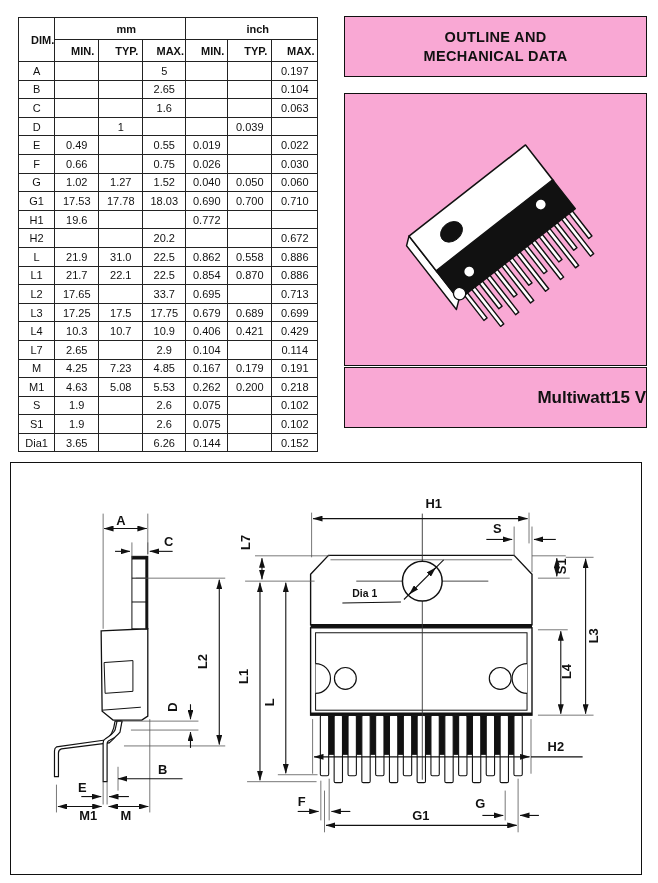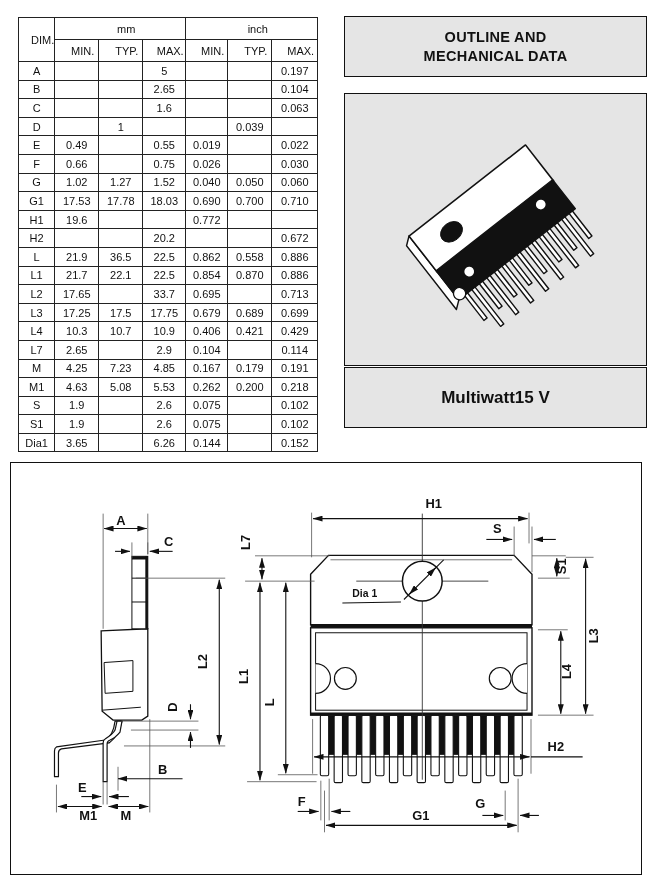--- a/index.html
+++ b/index.html
@@ -3,29 +3,29 @@
 <meta charset="utf-8">
 <style>
   html,body{margin:0;padding:0;background:#fff;}
   .page{position:relative;width:658px;height:883px;background:#fff;
         font-family:"Liberation Sans",sans-serif;color:#111;overflow:hidden;}
   
   .dim-table{position:absolute;left:18px;top:17px;border-collapse:collapse;
              font-size:11px;color:#111;table-layout:fixed;}
   .dim-table th,.dim-table td{border:1px solid #222;text-align:center;padding:0;
              overflow:hidden;white-space:nowrap;}
-  .dim-table th{font-weight:normal;height:21px;padding-left:12px;}
+  .dim-table th{font-weight:bold;height:21px;padding-left:12px;}
   .dim-table td{height:17.6px;font-weight:normal;}
   
-  .box{position:absolute;left:344px;width:301px;border:1.5px solid #111;background:#e5e5e5;}
+  .box{position:absolute;left:344px;width:301px;border:1.5px solid #111;background:#f9a8d4;}
   .title-box{top:16px;height:59px;display:flex;flex-direction:column;
              justify-content:center;align-items:center;font-weight:bold;
              font-size:14.5px;line-height:19px;letter-spacing:.3px;}
   .image-box{top:93px;height:271px;}
-  .name-box{top:367px;height:59px;display:flex;justify-content:center;
+  .name-box{top:367px;height:59px;display:flex;justify-content:flex-end;
             align-items:center;font-weight:bold;font-size:17px;}
   
   .drawing-box{position:absolute;left:10px;top:462px;width:630px;height:411px;
                border:1.5px solid #111;background:#fff;}
   svg text{font-family:"Liberation Sans",sans-serif;font-weight:bold;
            font-size:13px;fill:#111;}
   svg text.small{font-size:10.5px;}
 </style>
 </head>
 <body>
@@ -144,21 +144,21 @@
           <td></td>
           <td></td>
           <td>20.2</td>
           <td></td>
           <td></td>
           <td>0.672</td>
         </tr>
         <tr>
           <td>L</td>
           <td>21.9</td>
-          <td>36.5</td>
+          <td>31.0</td>
           <td>22.5</td>
           <td>0.862</td>
           <td>0.558</td>
           <td>0.886</td>
         </tr>
         <tr>
           <td>L1</td>
           <td>21.7</td>
           <td>22.1</td>
           <td>22.5</td>

